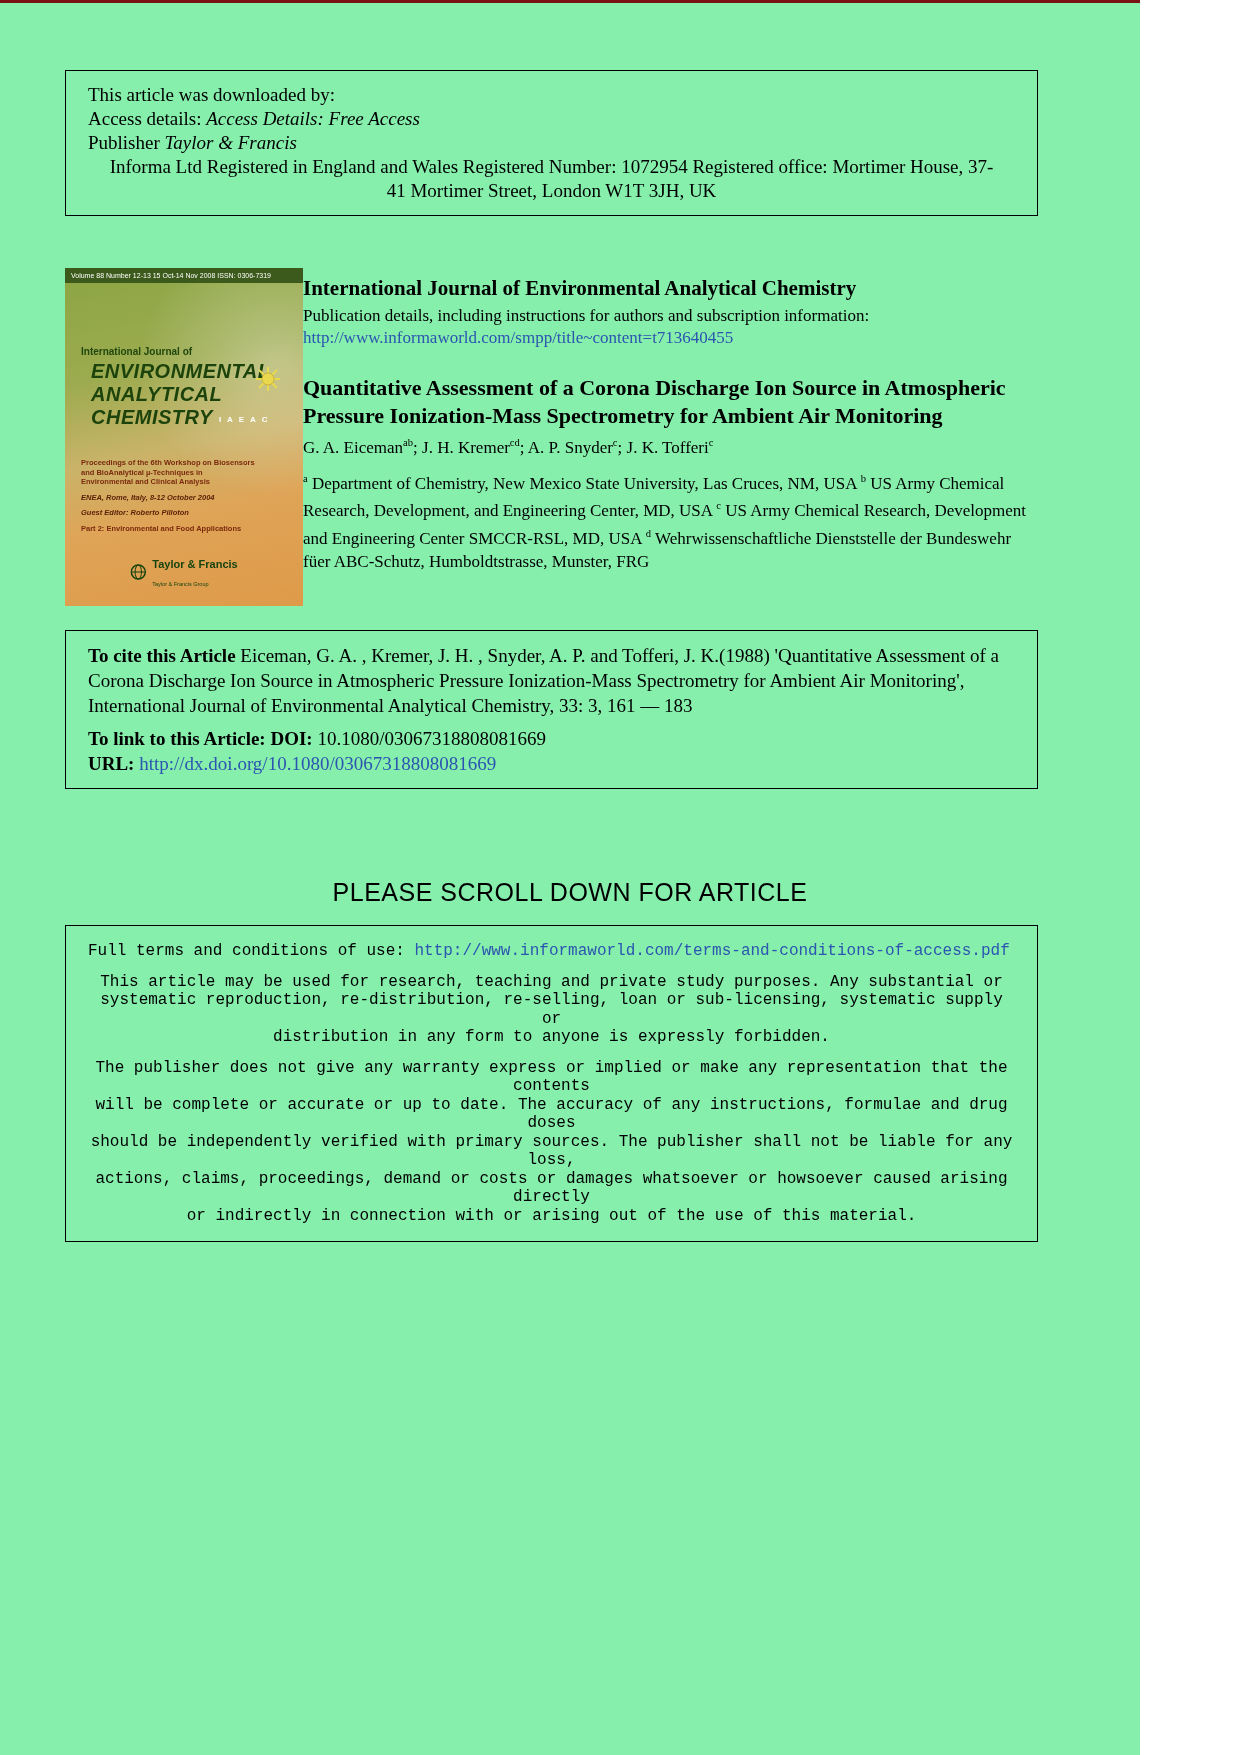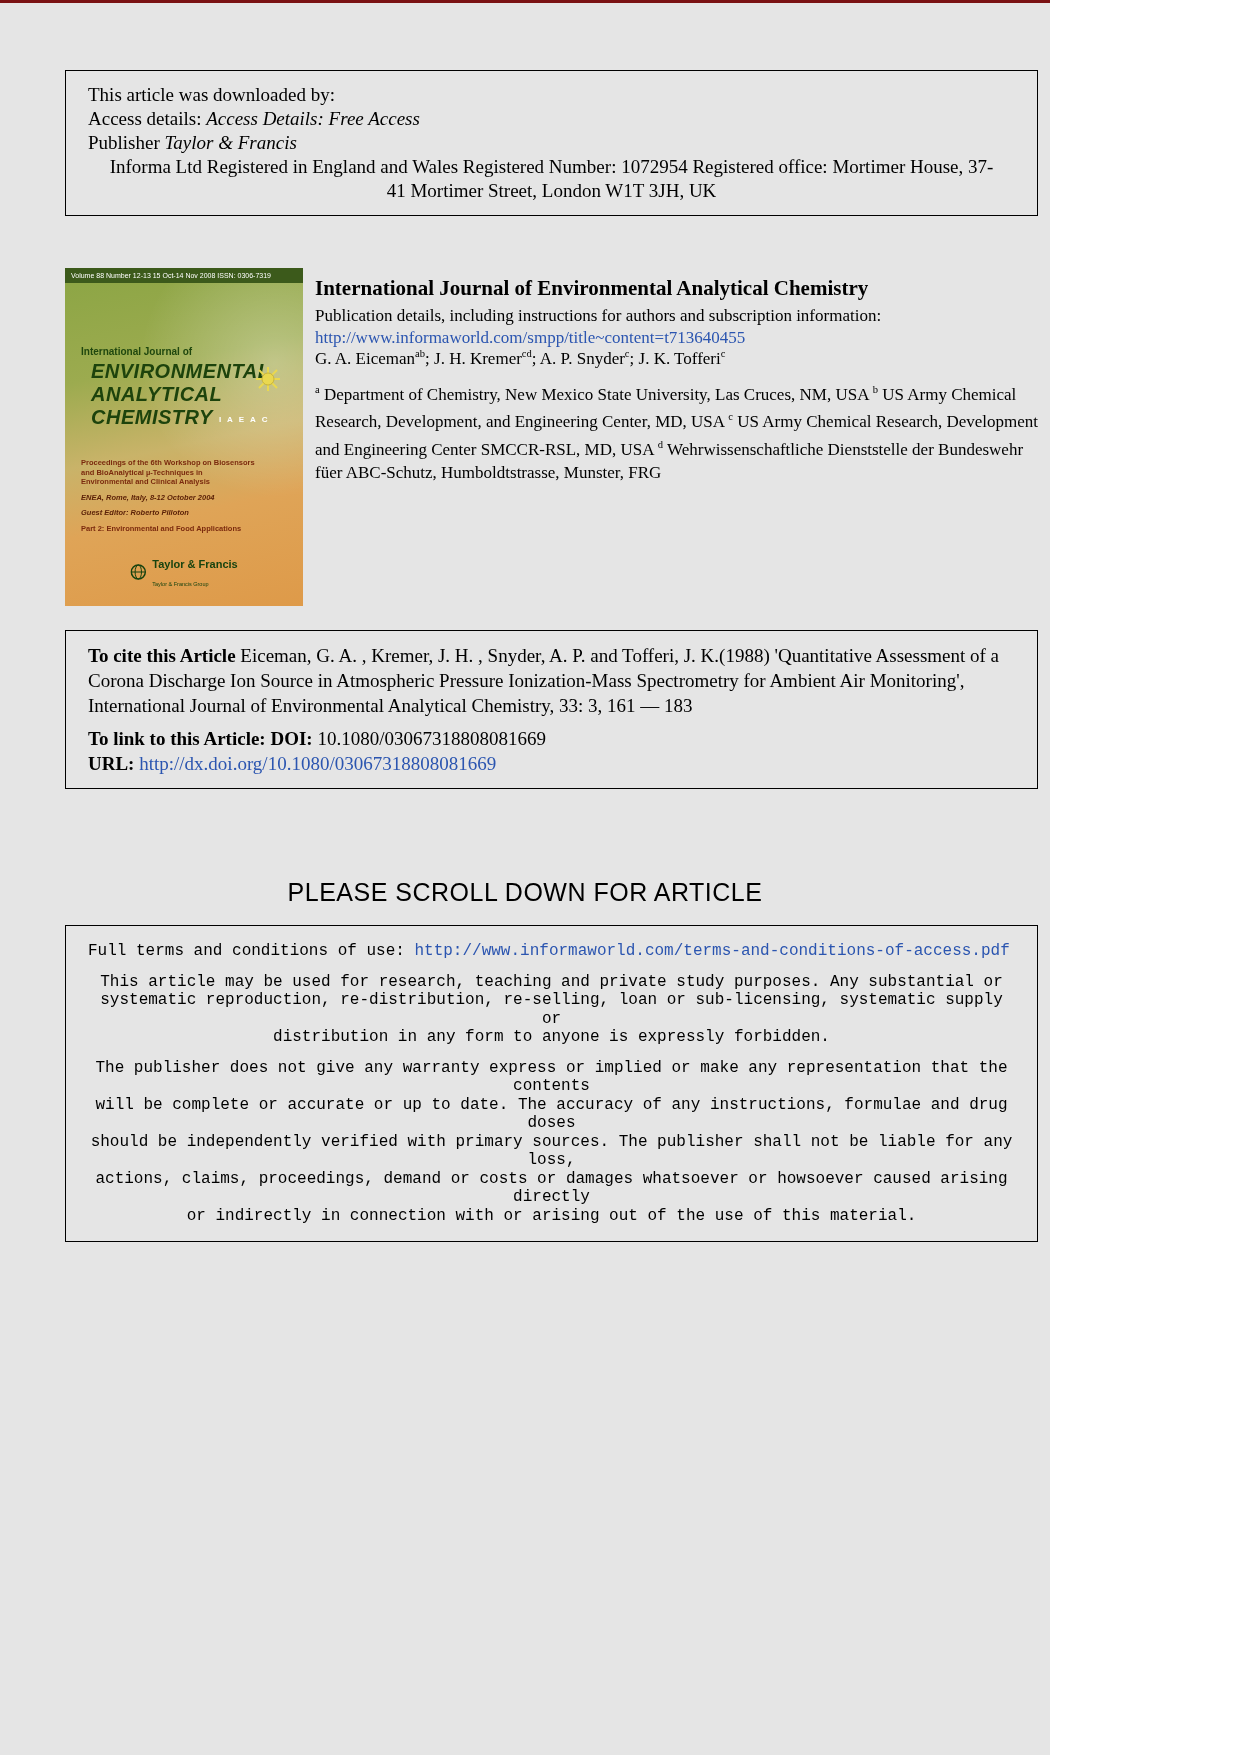--- a/index.html
+++ b/index.html
@@ -1,18 +1,18 @@
 <!DOCTYPE html>
 <html><head>
 <meta charset="utf-8">
 <style>
   * { margin:0; padding:0; box-sizing:border-box; }
   html,body { background:#ffffff; }
   .page {
-    position:relative; width:1050px; height:1755px; background:#e5e5e5;
+    position:relative; width:1140px; height:1755px; background:#86efac;
     font-family:"Liberation Serif", serif; color:#000;
   }
   .top-edge { position:absolute; top:0; left:0; width:100%; height:3px; background:#7a1113; }
 
   
   .top-box {
     position:absolute; left:65px; top:70px; width:973px;
     border:1px solid #000; padding:12px 22px;
     font-size:19px; line-height:24px;
   }
@@ -39,21 +39,21 @@
   .cover-title .tl { font-size:20px; line-height:23px; letter-spacing:0.5px; }
   .cover-title .iaeac { font-size:8px; color:#fff; font-style:normal; letter-spacing:2px; margin-left:6px; vertical-align:2px; }
   .cover-sunburst { position:absolute; top:98px; right:22px; }
   .cover-notes { position:absolute; top:190px; left:16px; width:175px; color:#7b2a0e; font:bold 7.5px/9.5px "Liberation Sans", sans-serif; }
   .cover-notes .n { margin-bottom:6px; }
   .cover-notes .it { font-style:italic; color:#5c2208; }
   .cover-logo { position:absolute; bottom:16px; left:50%; transform:translateX(-50%); display:flex; align-items:center; gap:6px; color:#17430f; }
   .cover-logo .txt { font:bold 11px "Liberation Sans", sans-serif; }
   .cover-logo .sub { font:5.5px "Liberation Sans", sans-serif; font-weight:normal; }
 
-  .journal-info { flex:1; margin-left:12px; padding-top:8px; }
+  .journal-info { flex:1; margin-left:0; padding-top:8px; }
   .journal-title { font-size:21px; font-weight:bold; margin-bottom:5px; }
   .pub-details { font-size:17px; margin-bottom:2px; }
   .journal-url { font-size:17px; }
   .article-title { font-size:22px; font-weight:bold; line-height:28px; margin-top:26px; margin-bottom:7px; }
   .authors { font-size:17px; margin-bottom:9px; }
   .authors sup, .affiliations sup { font-size:0.62em; vertical-align:super; }
   .affiliations { font-size:17px; line-height:23px; }
 
   
   .cite-box {
@@ -132,20 +132,21 @@
           <span class="sub">Taylor &amp; Francis Group</span>
         </span>
       </div>
     </div>
 
     <div class="journal-info">
       <div class="journal-title">International Journal of Environmental Analytical Chemistry</div>
       <p class="pub-details">Publication details, including instructions for authors and subscription information:</p>
       <a class="link journal-url">http://www.informaworld.com/smpp/title~content=t713640455</a>
 
+      <div class="article-title">Quantitative Assessment of a Corona Discharge Ion Source in Atmospheric Pressure Ionization-Mass Spectrometry for Ambient Air Monitoring</div>
 
       <p class="authors">
         <span><span></span><span>G. A. Eiceman</span><sup>ab</sup></span><span><span>; </span><span>J. H. Kremer</span><sup>cd</sup></span><span><span>; </span><span>A. P. Snyder</span><sup>c</sup></span><span><span>; </span><span>J. K. Tofferi</span><sup>c</sup></span>
       </p>
 
       <p class="affiliations">
         <sup>a</sup><span> Department of Chemistry, New Mexico State University, Las Cruces, NM, USA </span><sup>b</sup><span> US Army Chemical Research, Development, and Engineering Center, MD, USA </span><sup>c</sup><span> US Army Chemical Research, Development and Engineering Center SMCCR-RSL, MD, USA </span><sup>d</sup><span> Wehrwissenschaftliche Dienststelle der Bundeswehr füer ABC-Schutz, Humboldtstrasse, Munster, FRG</span>
       </p>
     </div>
   </div>

